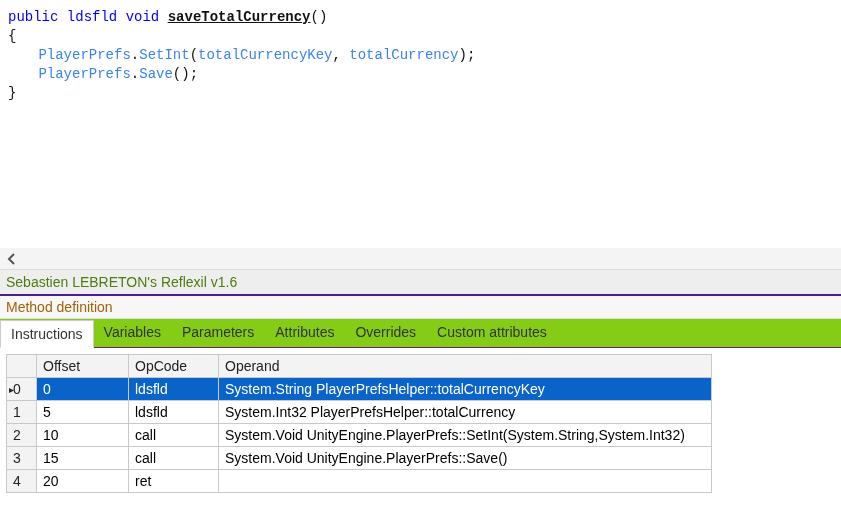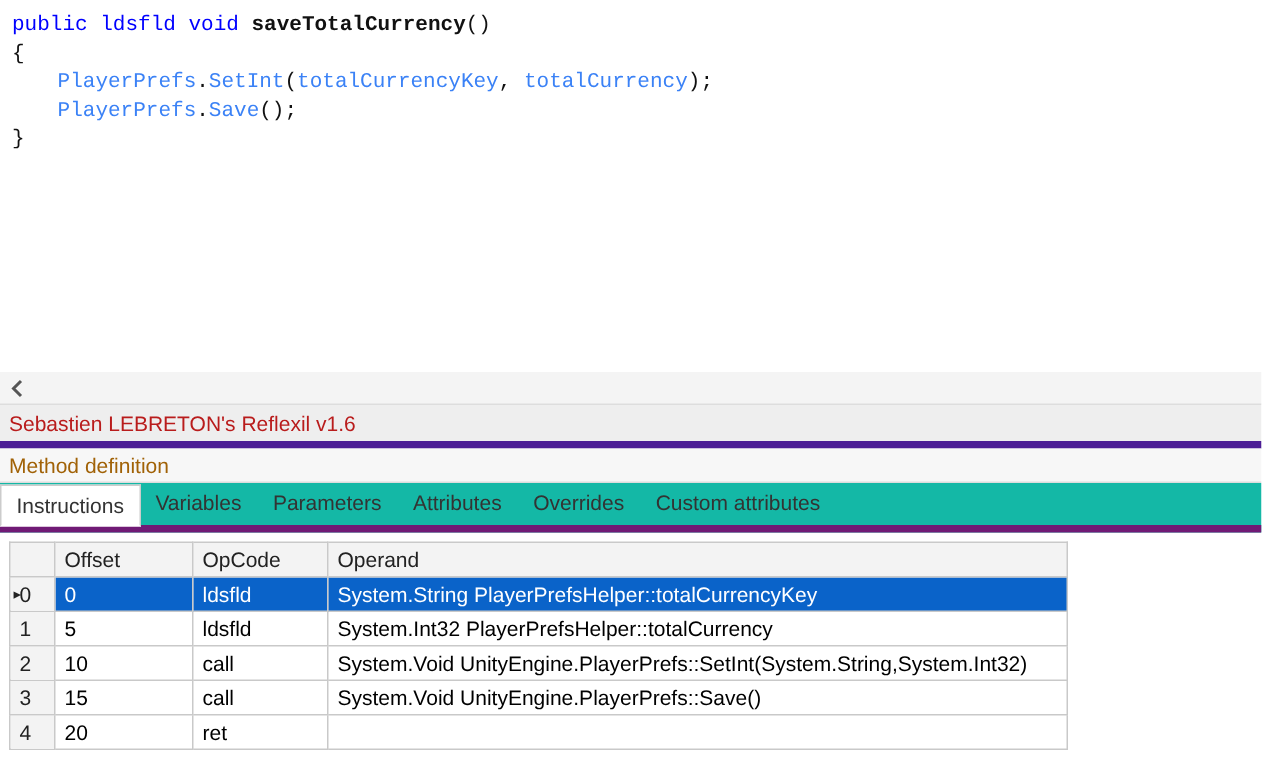--- a/index.html
+++ b/index.html
@@ -13,53 +13,53 @@
   }
   .code-pane {
     padding: 8px 8px 0 8px;
     font-family: Consolas, "Courier New", monospace;
     font-size: 14px;
     line-height: 1.35;
     height: 248px;
     overflow: hidden;
   }
   .kw { color: #0000ff; }
-  .method-name { color: #111; font-weight: bold; }
+  .method-name { color: #111; font-weight: bold; text-decoration: underline; }
   .ident { color: #3b82f6; text-align: center; }
   .plain { color: #111; }
   .indent { display: inline-block; width: 22px; }
 
   .scroll-strip {
     height: 22px;
     background: #f4f4f4;
     display: flex;
     align-items: center;
     padding-left: 6px;
     border-bottom: 1px solid #ddd;
   }
   .scroll-strip svg { display: block; }
 
   .panel-title {
     background: #eeeeee;
     padding: 4px 6px;
     font-size: 14px;
-    color: #b91c1c;
-    border-bottom: 5px solid #4c1d95;
+    color: #4d7c0f;
+    border-bottom: 2px solid #4c1d95;
   }
   .panel-subtitle {
     background: #f7f7f7;
     padding: 3px 6px;
     font-size: 14px;
     color: #a16207;
     border-bottom: 1px solid #ddd;
   }
   .tabs {
     display: flex;
-    background: #14b8a6;
-    border-bottom: 5px solid #701a75;
+    background: #84cc16;
+    border-bottom: 1px solid #701a75;
     font-size: 14px;
   }
   .tab {
     padding: 5px 10px;
     color: #333;
     cursor: pointer;
     border-right: 1px solid transparent;
   }
   .tab.active {
     background: #fff;

